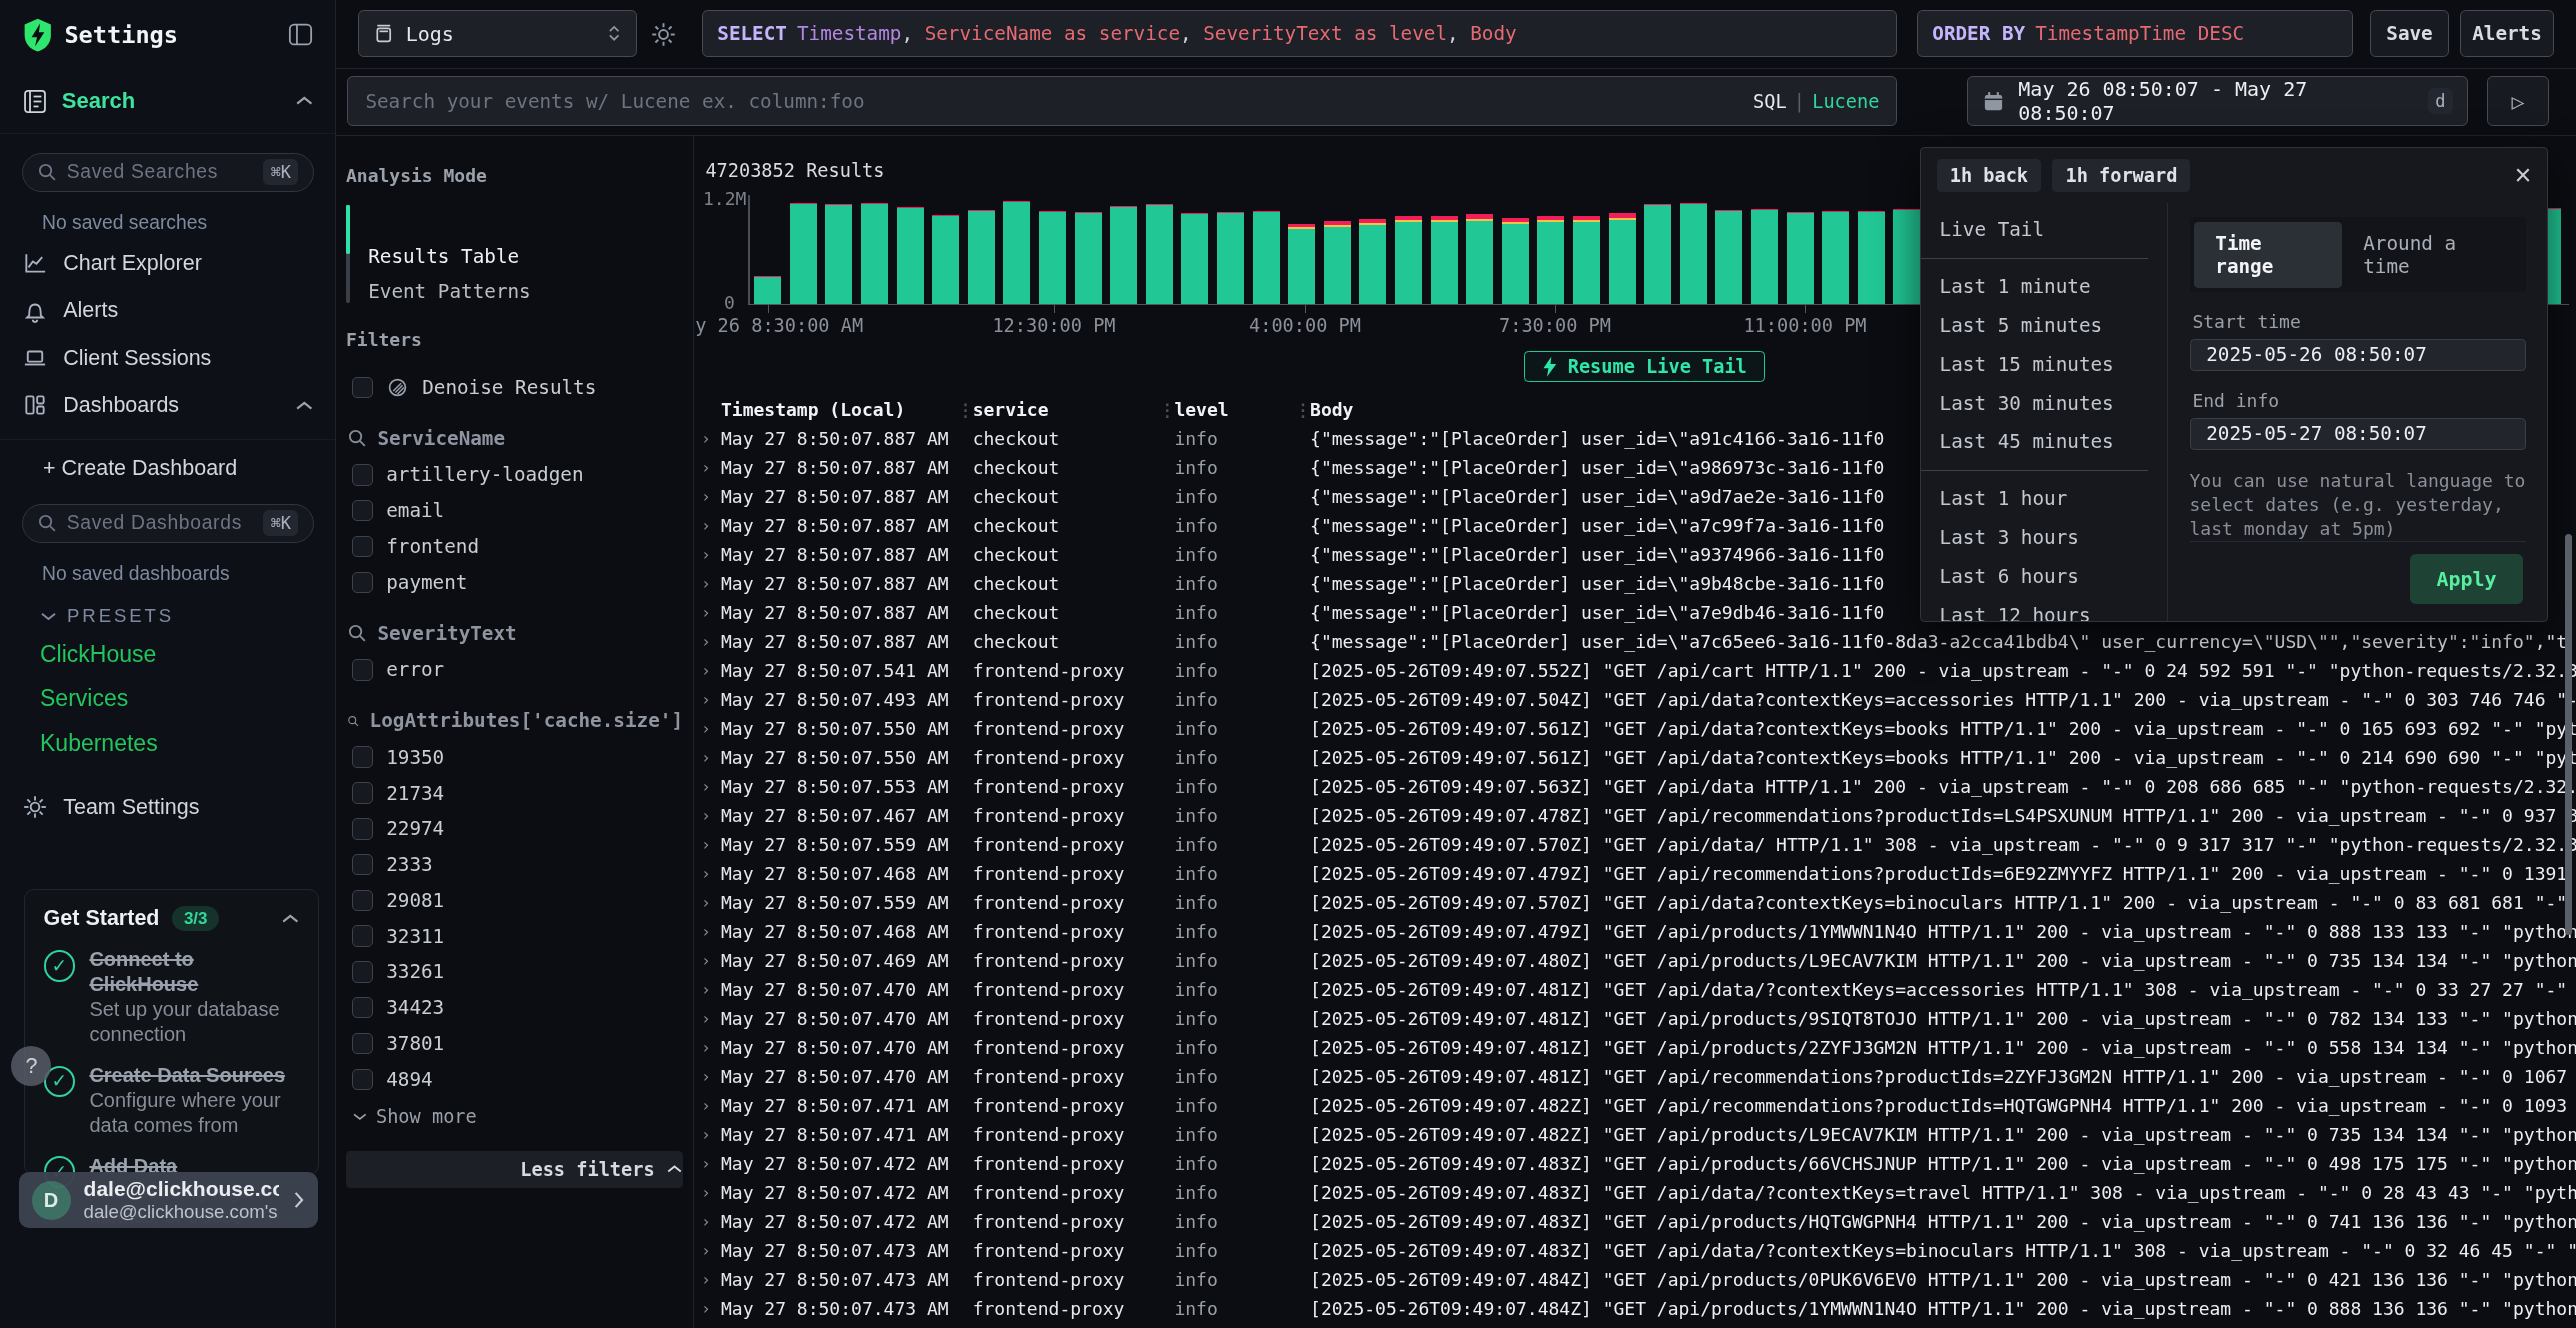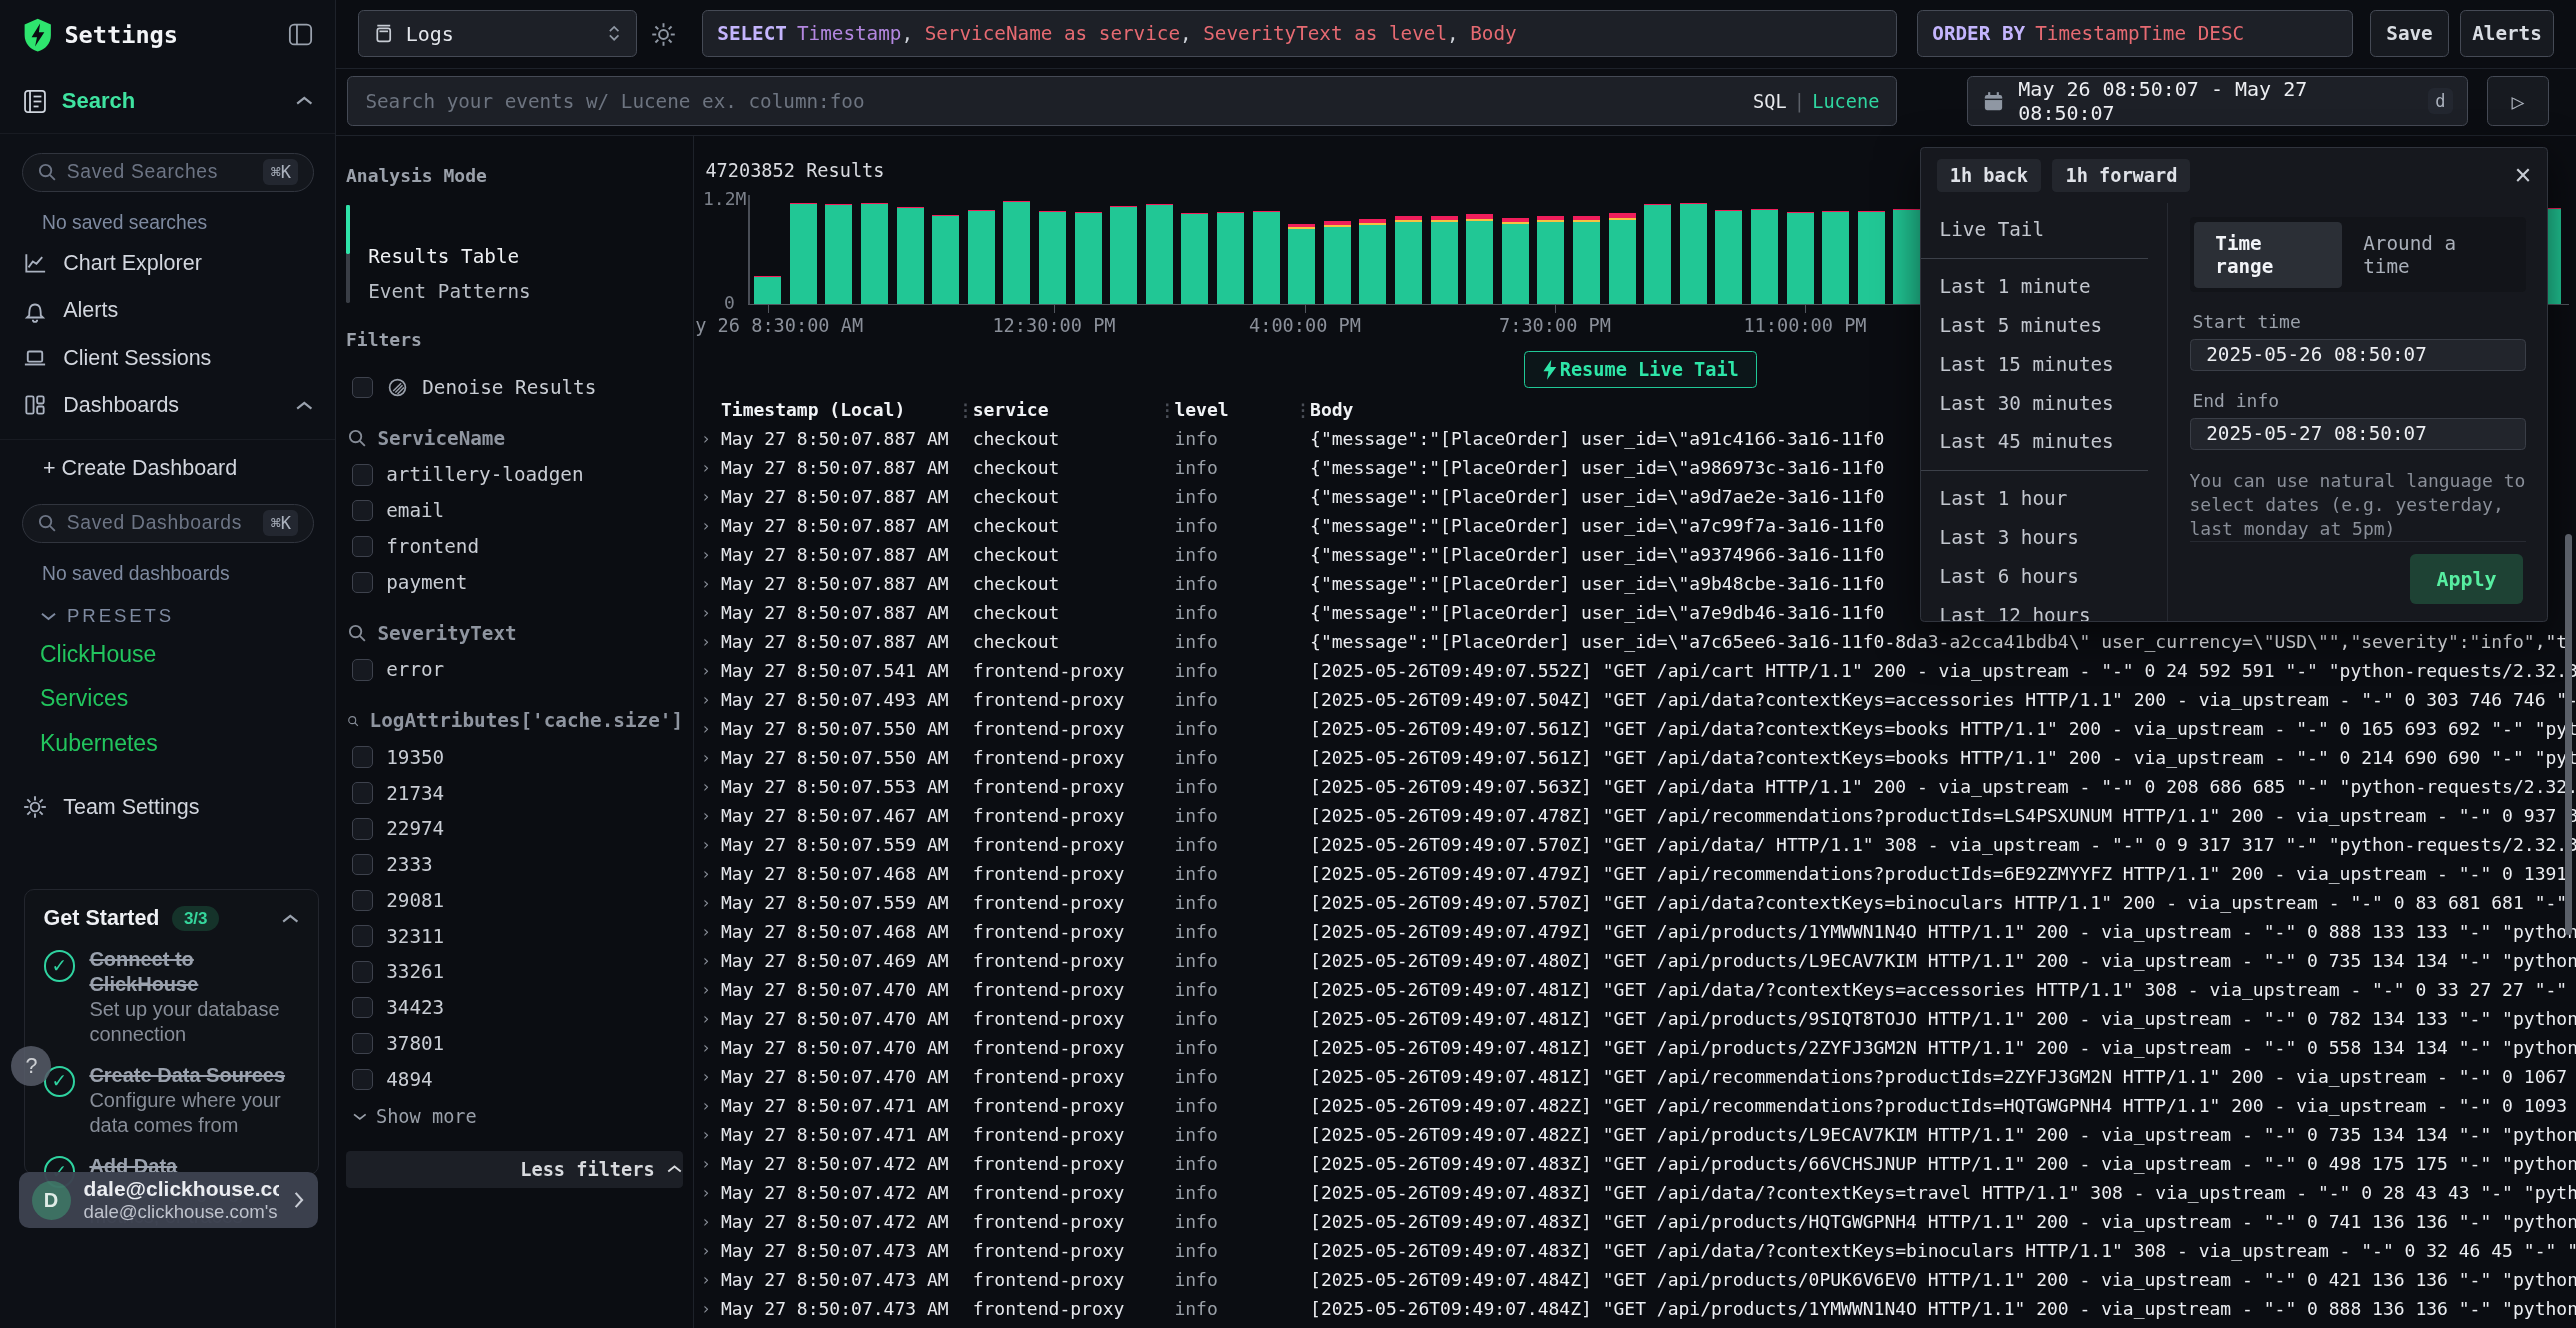--- a/index.html
+++ b/index.html
@@ -113,23 +113,23 @@
   .bar { width:27px; flex:none; display:flex; flex-direction:column; justify-content:flex-end; height:100%; }
   .bar .seg-e { background:#f01e5b; }
   .bar .seg-w { background:#f5c242; height:2.1px; }
   .bar .seg-v { background:#21c795; }
   .baseline { position:absolute; left:-2.1px; right:0; bottom:-1.4px; height:1.4px; background:#53575f; }
   .ymax-label { position:absolute; left:-47px; top:-7.2px; font-size:18px; color:#7c818b; }
   .ymin-label { position:absolute; left:-26px; bottom:-8.6px; font-size:18px; color:#7c818b; }
   .tick { position:absolute; bottom:-8.6px; width:1.4px; height:7.2px; background:#53575f; }
   .tick-label { position:absolute; top:109px; margin-top:11.4px; transform:translateX(-50%); font-size:18.6px; color:#8a8f99; white-space:nowrap; }
 
-  .resume-btn { position:absolute; left:830px; top:215px; height:37px; border:1.4px solid #20c997; border-radius:4.3px;
+  .resume-btn { position:absolute; left:830px; top:215px; height:31px; border:1.4px solid #20c997; border-radius:4.3px;
     background:rgba(32,201,151,0.05); color:#2ee6a8; font-size:18.6px; font-weight:bold;
-    display:flex; align-items:center; gap:2px; padding:0 17px; z-index:5; }
+    display:flex; align-items:center; gap:10px; padding:0 17px; z-index:5; }
 
   #logtable { position:absolute; left:0; top:259px; right:0; }
   .thead, .trow { display:grid; grid-template-columns:27px 236px 15.7px 186px 15.7px 120px 15.7px 1fr; align-items:center; }
   .thead { height:29px; font-size:18px; font-weight:bold; color:#f0f2f5; }
   .thead .hdl { color:#4a4e57; font-size:17px; }
   .trow { height:29px; font-size:18px; white-space:nowrap; }
   .trow .exp { color:#8a8f99; font-size:15.7px; padding-left:7.2px; }
   .c-ts { color:#e6e8ec; overflow:hidden; } .c-sv { color:#e6e8ec; overflow:hidden; }
   .c-lv { color:#9aa0a8; overflow:hidden; } .c-body { color:#eceef2; overflow:hidden; }
   .thead .c-lv { color:#f0f2f5; }

